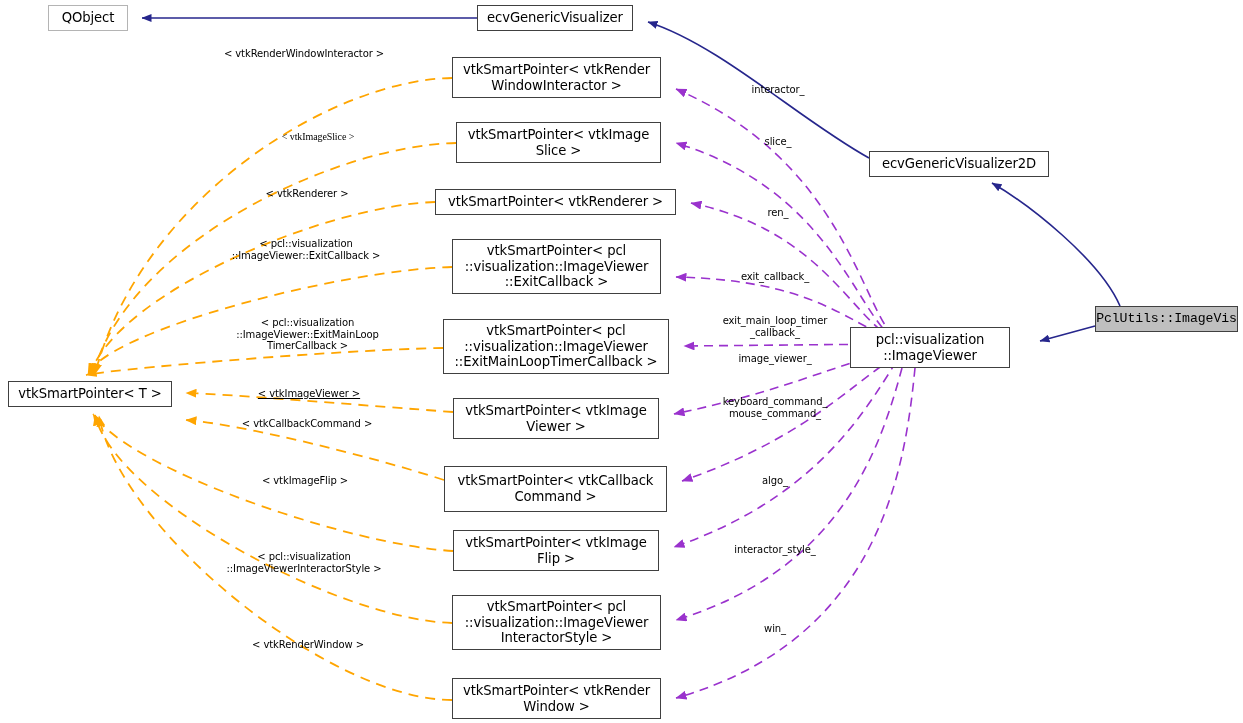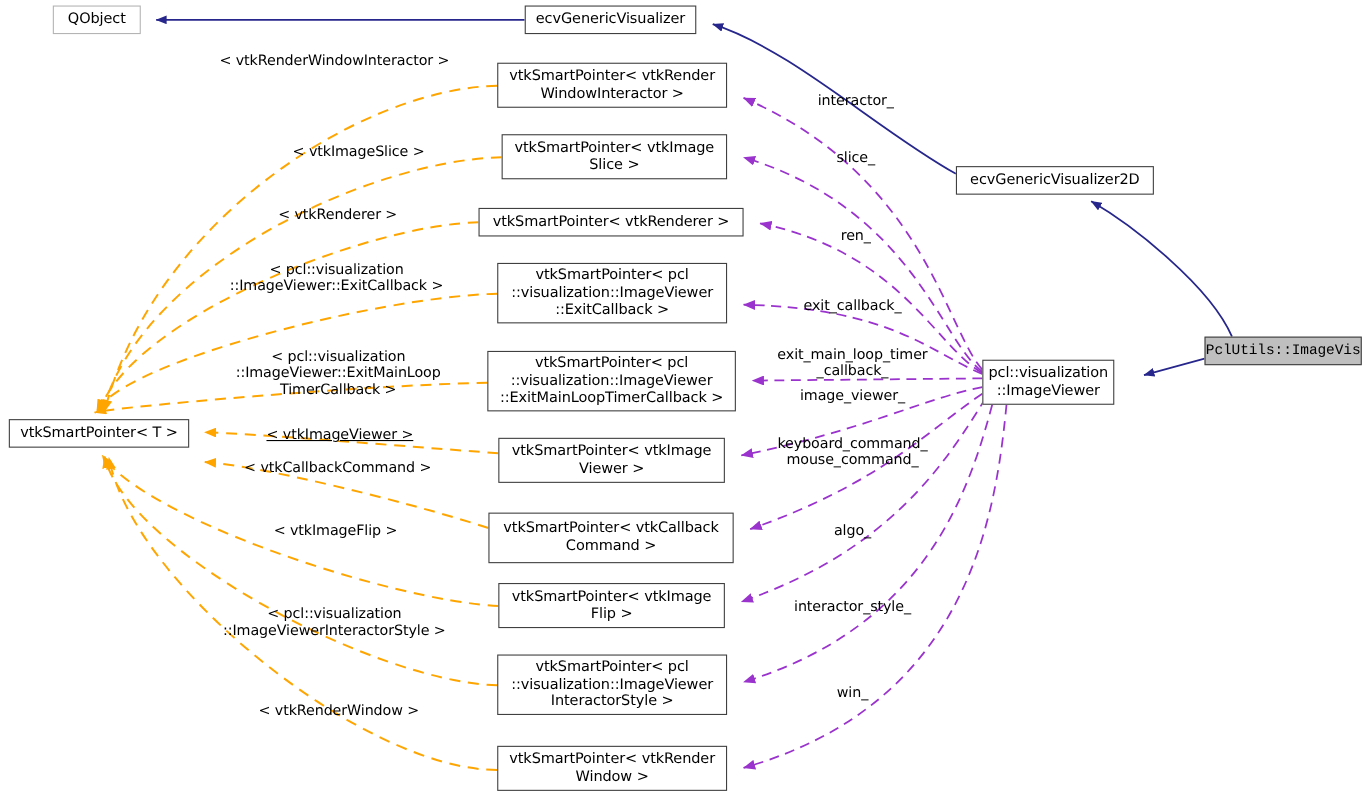--- a/index.html
+++ b/index.html
@@ -42,21 +42,21 @@
   .node.plain-border {
     border: 1px solid #b4b4b4;
   }
   .node.highlight {
     background: #bfbfbf;
     border: 1px solid #404040;
     font-family: Liberation Mono, monospace;
   }
   .edge-label {
     position: absolute;
-    font-size: 13px;
+    font-size: 10px;
     line-height: 1.16;
     color: #000000;
     text-align: center;
     white-space: pre-line;
     letter-spacing: -0.1px;
     z-index: 2;
     pointer-events: none;
   }
   .edge-label.tmpl {
     color: #000000;
@@ -192,28 +192,28 @@
 ::visualization::ImageViewer
 InteractorStyle &gt;</div>
 
   <div class="node" style="left:452px; top:678px; width:209px; height:41px;">vtkSmartPointer&lt; vtkRender
 Window &gt;</div>
 
   <div class="node" style="left:8px;   top:381px; width:164px; height:26px;">vtkSmartPointer&lt; T &gt;</div>
 
   <div class="node" style="left:869px; top:151px; width:180px; height:26px;">ecvGenericVisualizer2D</div>
 
-  <div class="node" style="left:893px; top:327px; width:120px; height:41px;">pcl::visualization
+  <div class="node" style="left:850px; top:327px; width:160px; height:41px;">pcl::visualization
 ::ImageViewer</div>
 
   <div class="node highlight" style="left:1095px;top:306px; width:143px; height:26px;">PclUtils::ImageVis</div>
 
   <div class="edge-label tmpl" style="left:193px; top:48px;  width:222px;">&lt; vtkRenderWindowInteractor &gt;</div>
 
-  <div class="edge-label tmpl" style="left:260px; top:131px; width:132px;">&lt; vtkImageSlice &gt;</div>
+  <div class="edge-label tmpl" style="left:252px; top:131px; width:132px;font-family:Liberation Serif, serif;">&lt; vtkImageSlice &gt;</div>
 
   <div class="edge-label tmpl" style="left:246px; top:188px; width:122px;">&lt; vtkRenderer &gt;</div>
 
   <div class="edge-label tmpl" style="left:197px; top:238px; width:218px;">&lt; pcl::visualization
 ::ImageViewer::ExitCallback &gt;</div>
 
   <div class="edge-label tmpl" style="left:202px; top:317px; width:211px;">&lt; pcl::visualization
 ::ImageViewer::ExitMainLoop
 TimerCallback &gt;</div>
 

